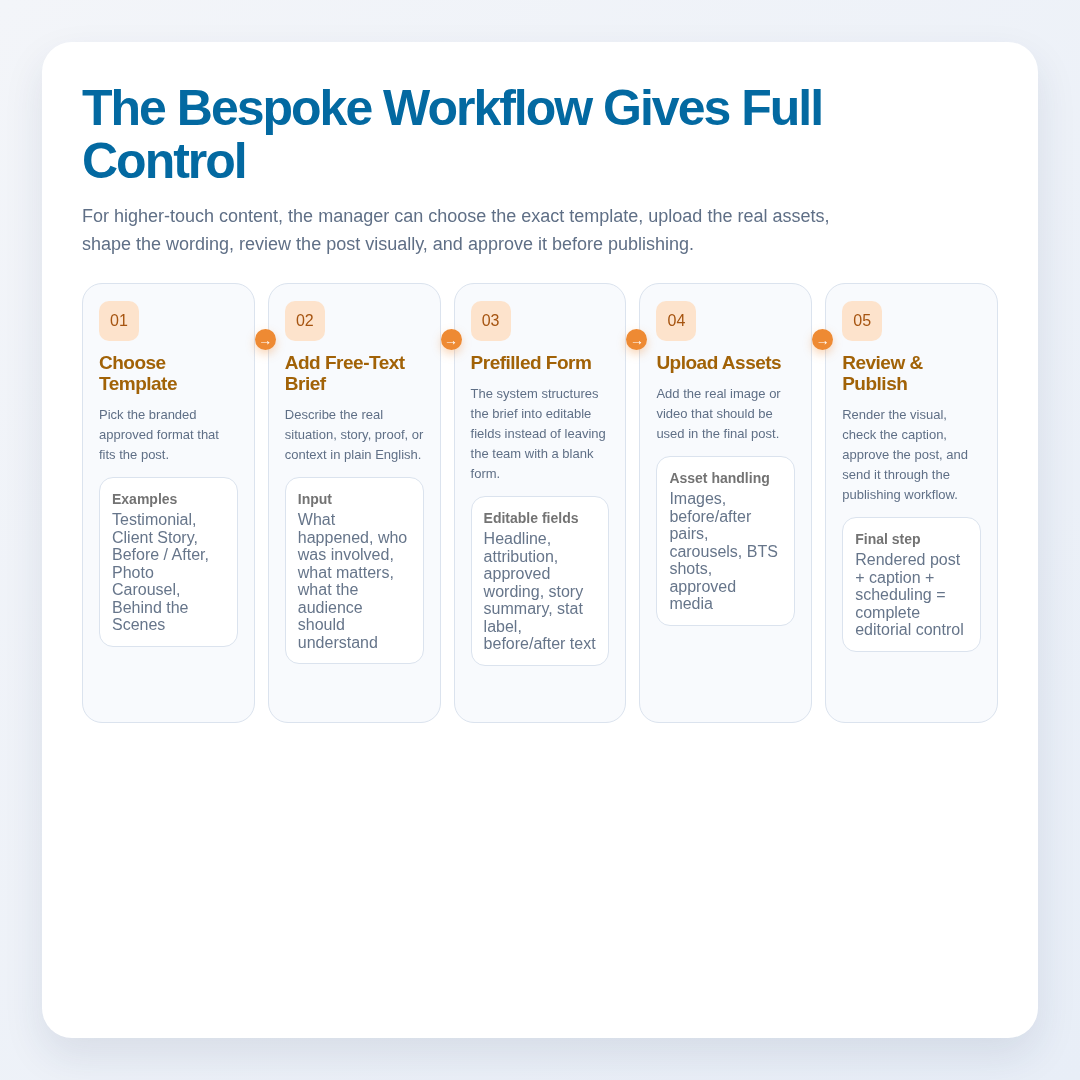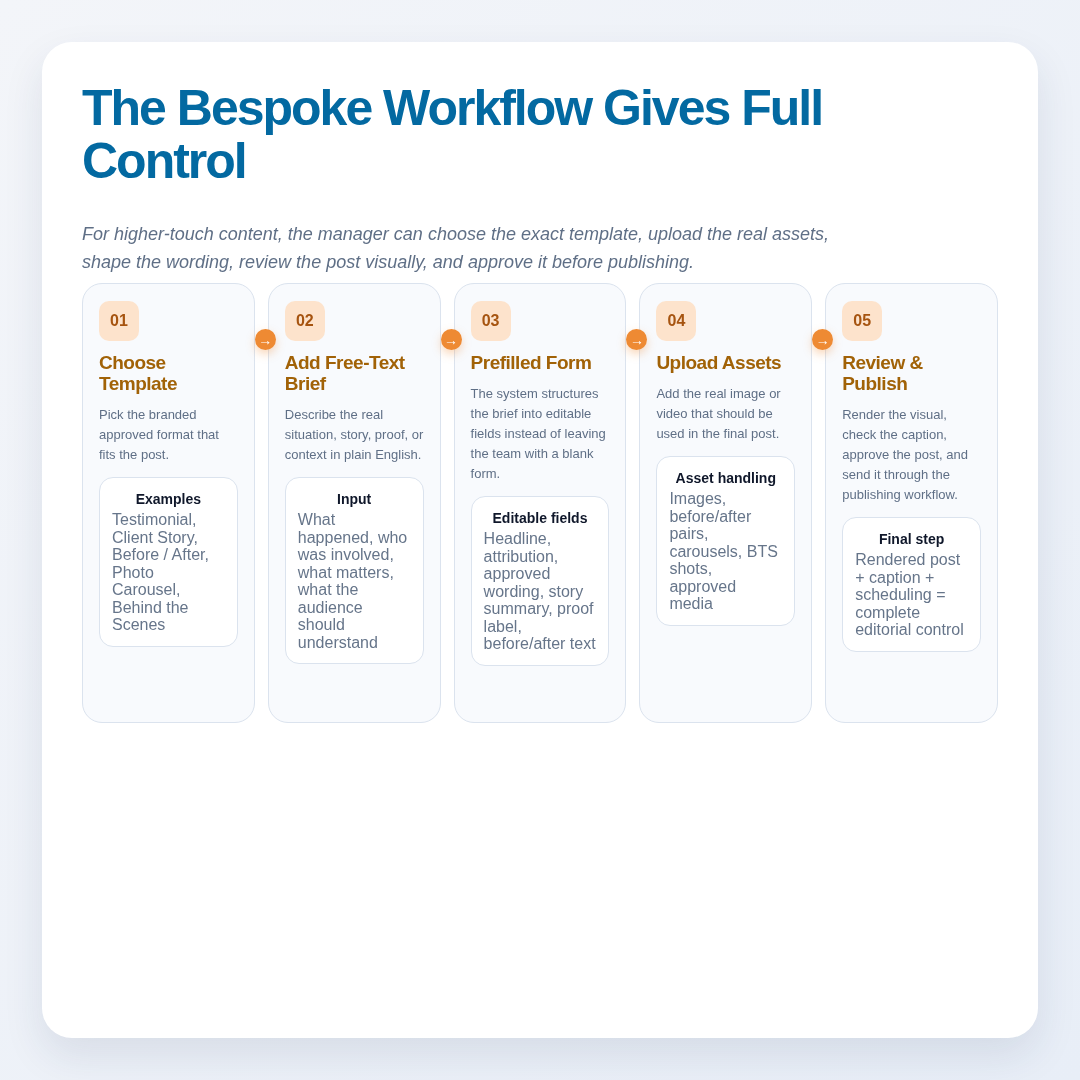--- a/index.html
+++ b/index.html
@@ -22,26 +22,25 @@
       left: 40px; top: 40px;
       width: 760px;
       font-size: 50px;
       line-height: 53px;
       font-weight: 700;
       color: #0369a1;
       letter-spacing: -2px;
     }
     .subtitle {
       position: absolute;
-      left: 40px; top: 178px;
+      left: 40px; top: 160px;
       width: 800px;
       font-size: 18px;
       line-height: 28px;
       color: #5f6f86;
-      font-style: italic;
     }
     .steps {
       position: absolute;
       left: 40px; top: 241px;
       width: 916px; height: 440px;
       display: flex;
       gap: 13px;
     }
     .step {
       position: relative;
@@ -50,21 +49,21 @@
       background: #f8fafd;
       border: 1px solid #dbe3ee;
       border-radius: 20px;
       padding: 17px 16px 16px 16px;
     }
     .badge {
       width: 40px; height: 40px;
       border-radius: 10px;
       background: #fde3cc;
       color: #a65410;
-      font-weight: 700;
+      font-weight: 400;
       font-size: 16px;
       display: flex; align-items: center; justify-content: center;
       margin-bottom: 11px;
     }
     .step-title {
       font-size: 19px;
       line-height: 21px;
       font-weight: 700;
       color: #a16207;
       letter-spacing: -0.5px;
@@ -79,23 +78,22 @@
     .inner {
       background: #ffffff;
       border: 1px solid #dbe3ee;
       border-radius: 14px;
       padding: 12px 12px 12px 12px;
     }
     .inner-title {
       font-size: 14px;
       line-height: 18px;
       font-weight: 700;
-      color: #0f172a;
+      color: #737373;
       margin-bottom: 3px;
-      text-align: center;
     }
     .inner-text {
       font-size: 16px;
       line-height: 17.5px;
       color: #66758a;
     }
     .arrow {
       position: absolute;
       right: -22px; top: 45px;
       width: 21px; height: 21px;
@@ -139,21 +137,21 @@
       </div>
       <div class="arrow">→</div>
     </div>
 
     <div class="step">
       <div class="badge">03</div>
       <div class="step-title">Prefilled Form</div>
       <div class="step-desc">The system structures the brief into editable fields instead of leaving the team with a blank form.</div>
       <div class="inner">
         <div class="inner-title">Editable fields</div>
-        <div class="inner-text">Headline, attribution, approved wording, story summary, proof label, before/after text</div>
+        <div class="inner-text">Headline, attribution, approved wording, story summary, stat label, before/after text</div>
       </div>
       <div class="arrow">→</div>
     </div>
 
     <div class="step">
       <div class="badge">04</div>
       <div class="step-title">Upload Assets</div>
       <div class="step-desc">Add the real image or video that should be used in the final post.</div>
       <div class="inner">
         <div class="inner-title">Asset handling</div>

